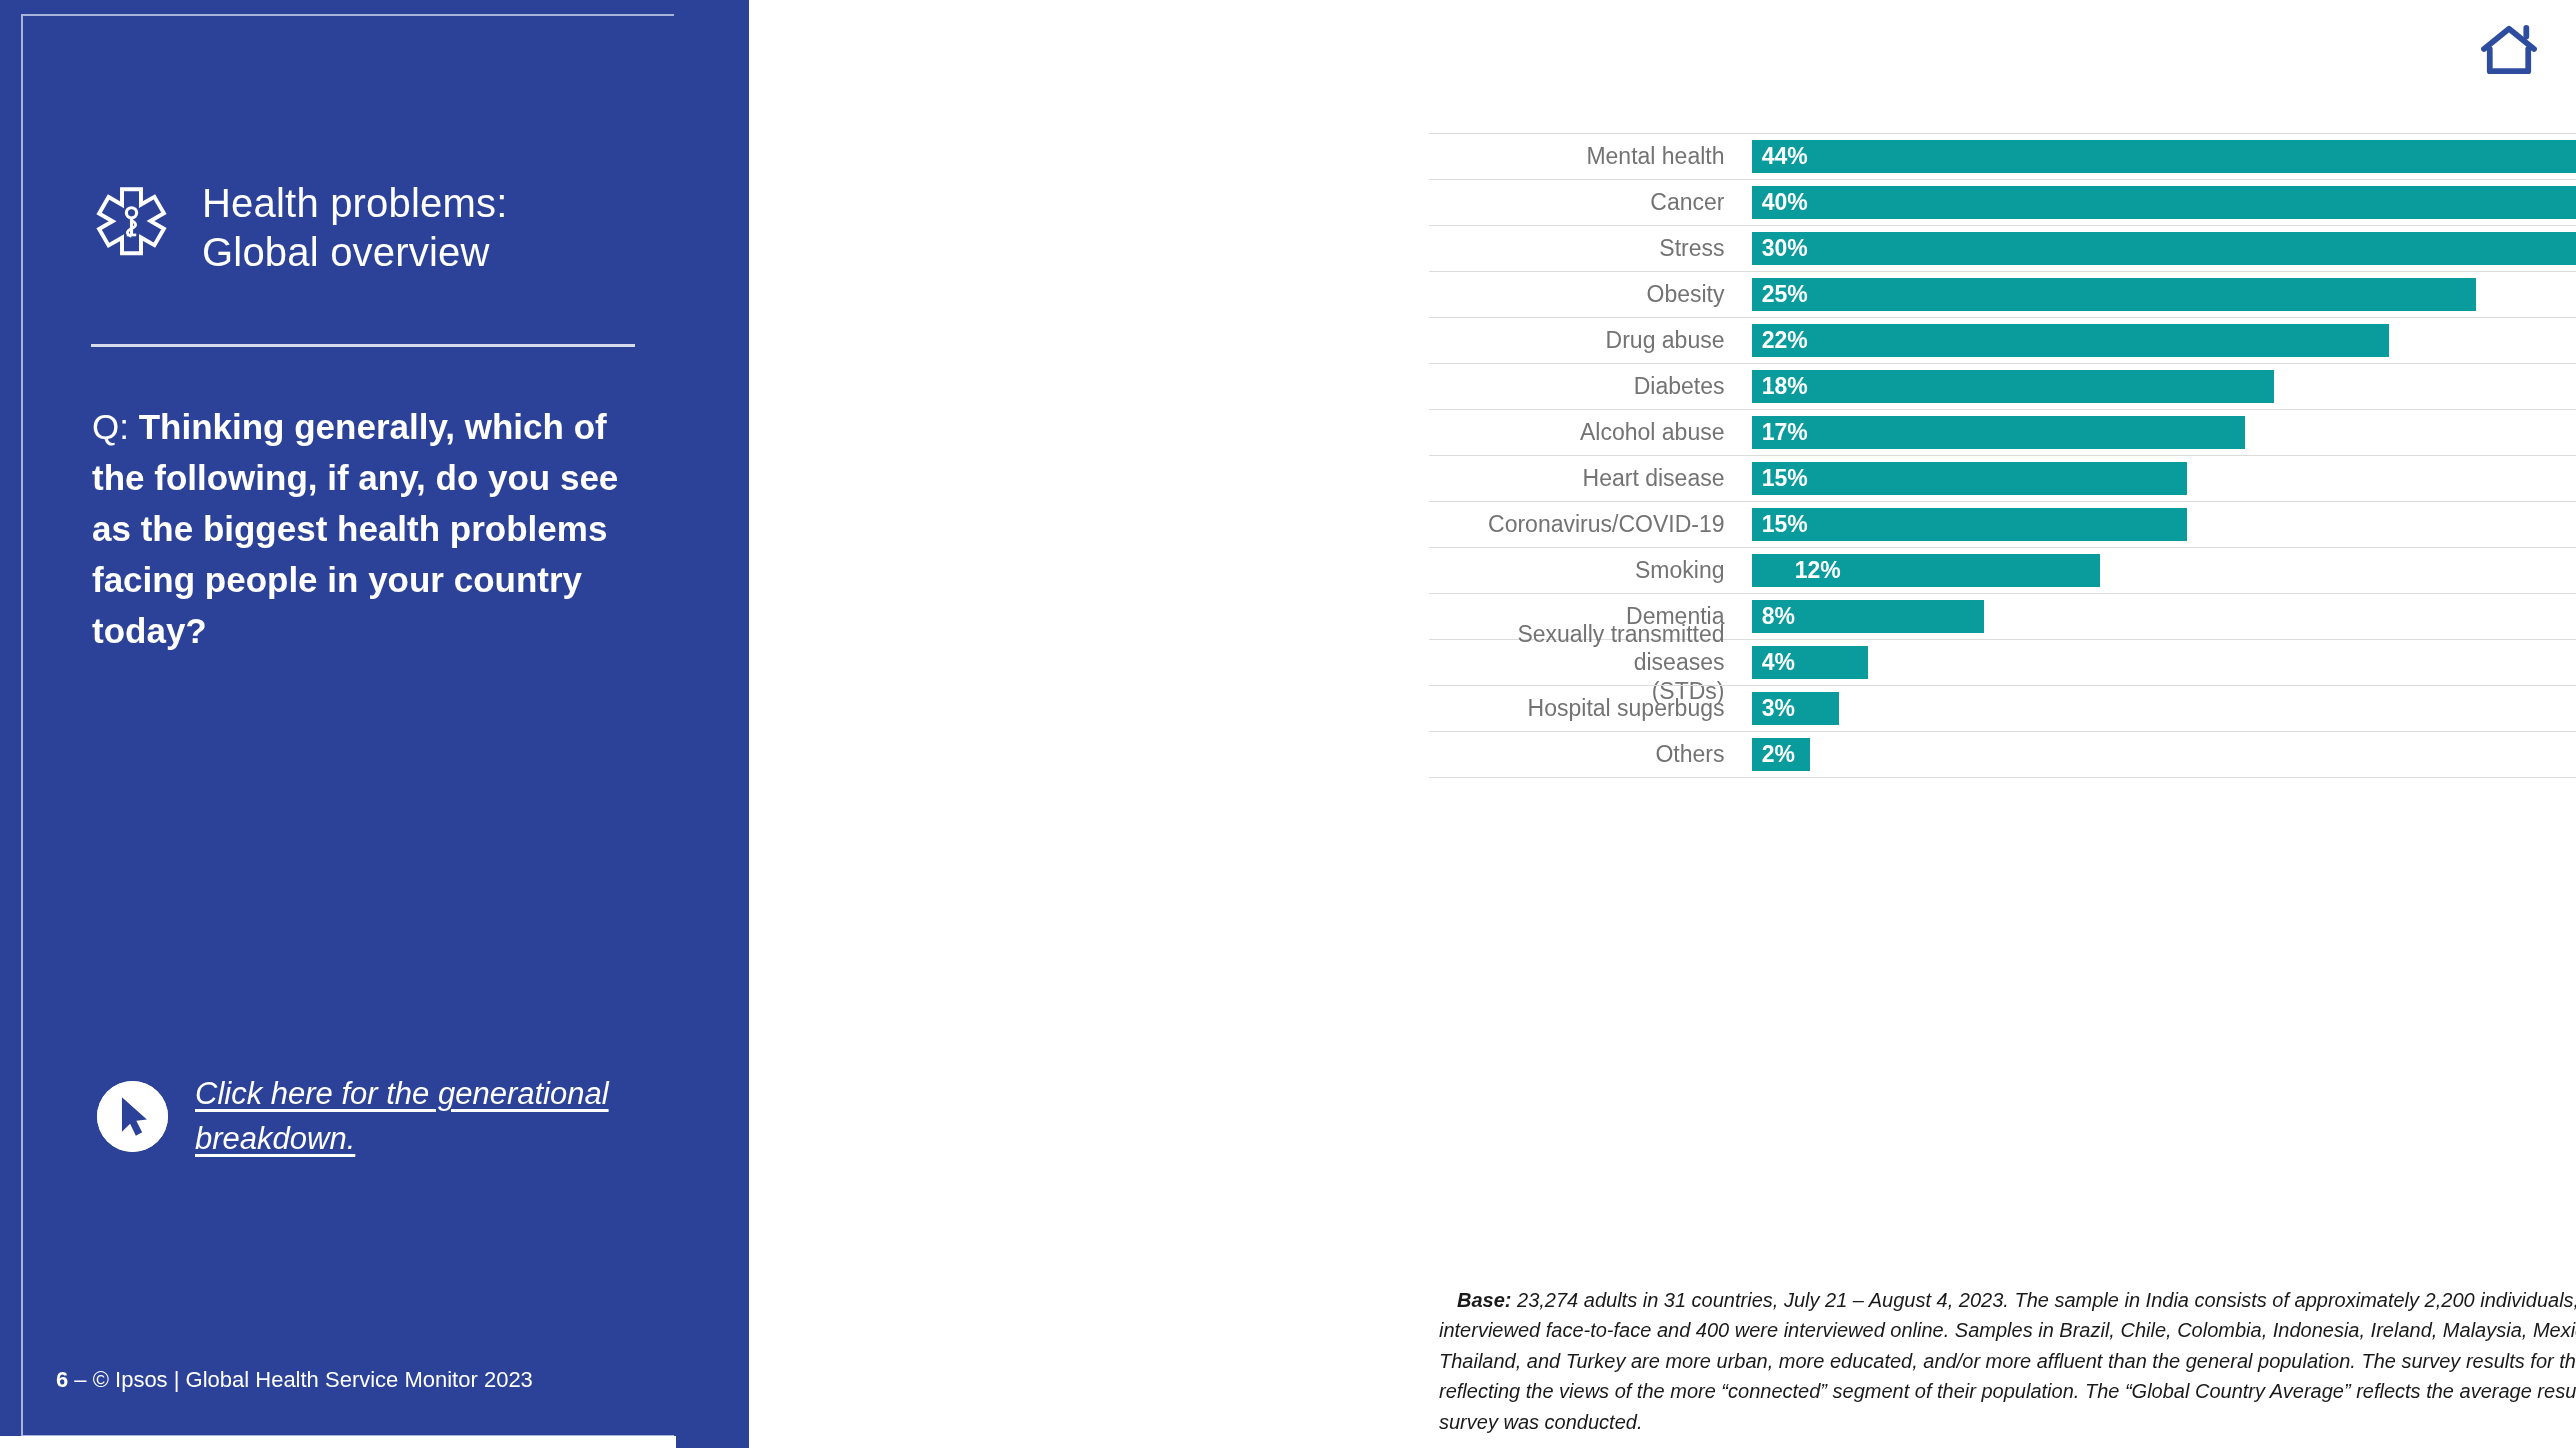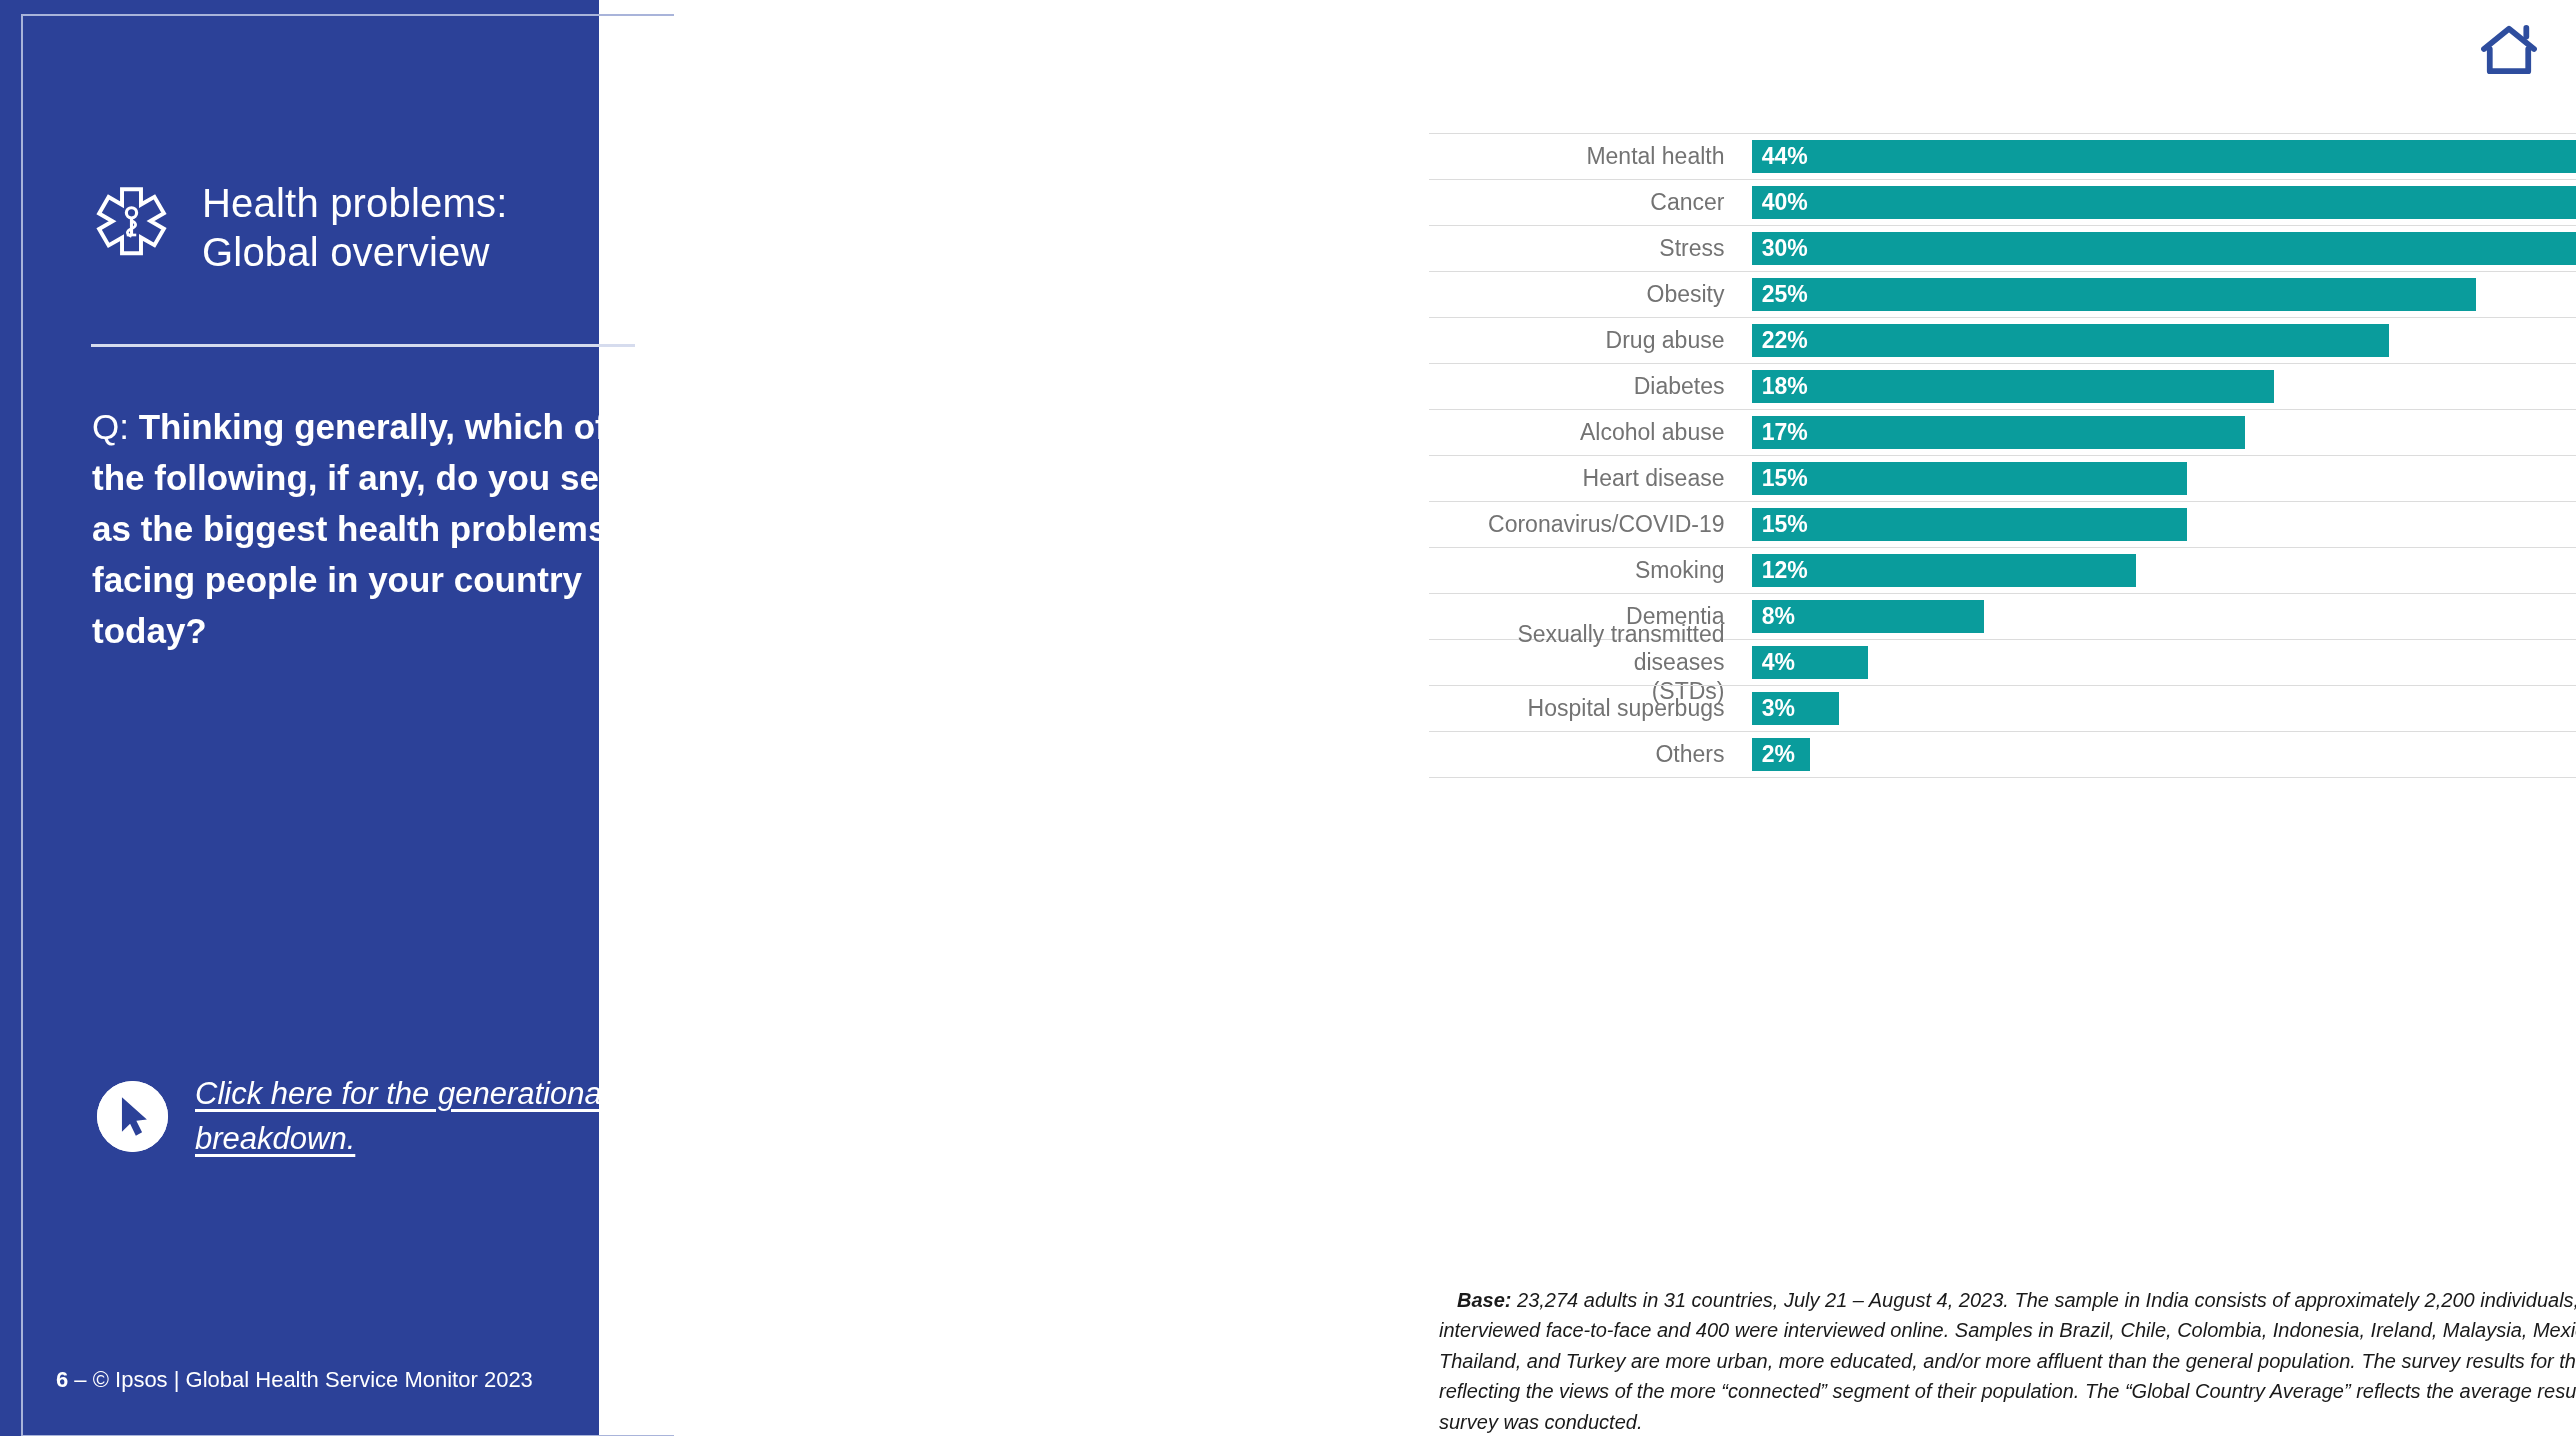--- a/index.html
+++ b/index.html
@@ -12,21 +12,21 @@
     height: 1449px;
     font-family: "Liberation Sans", sans-serif;
     overflow: hidden;
     position: relative;
   }
 
   
   #sidebar {
     position: absolute;
     left: 0; top: 0;
-    width: 599px; height: 1449px;
+    width: 749px; height: 1449px;
     background: #2C4198;
     box-sizing: border-box;
     padding-left: 32px;
   }
   #sidebar-inner-border {
     position: absolute;
     left: 21px; top: 13.5px;
     width: 653px; height: 1422px;
     border-top: 2.9px solid #A9B4DA;
     border-left: 2.9px solid #A9B4DA;
@@ -312,21 +312,21 @@
         <div class="row-label">Coronavirus/COVID-19</div>
         <div class="bar-track">
           <div class="bar" style="width: 435px;">
             <span class="bar-value">15%</span>
           </div>
         </div>
       </div>
       <div class="chart-row">
         <div class="row-label">Smoking</div>
         <div class="bar-track">
-          <div class="bar" style="width: 384px;">
+          <div class="bar" style="width: 348px; padding-left: 33px;">
             <span class="bar-value">12%</span>
           </div>
         </div>
       </div>
       <div class="chart-row">
         <div class="row-label">Dementia</div>
         <div class="bar-track">
           <div class="bar" style="width: 232px;">
             <span class="bar-value">8%</span>
           </div>

